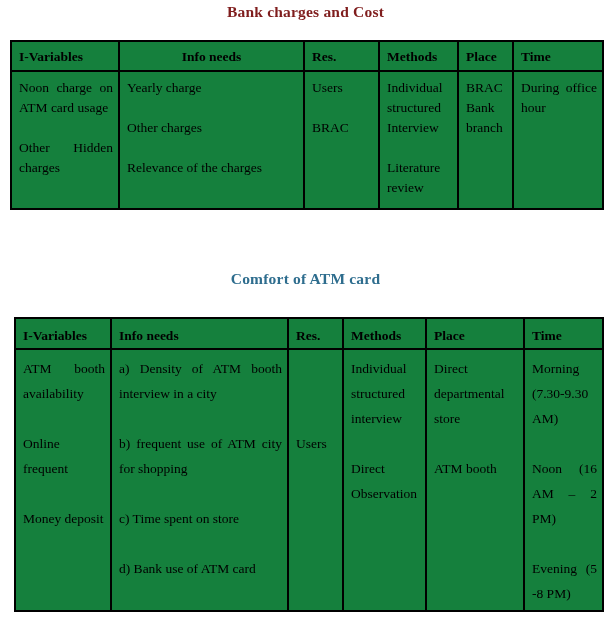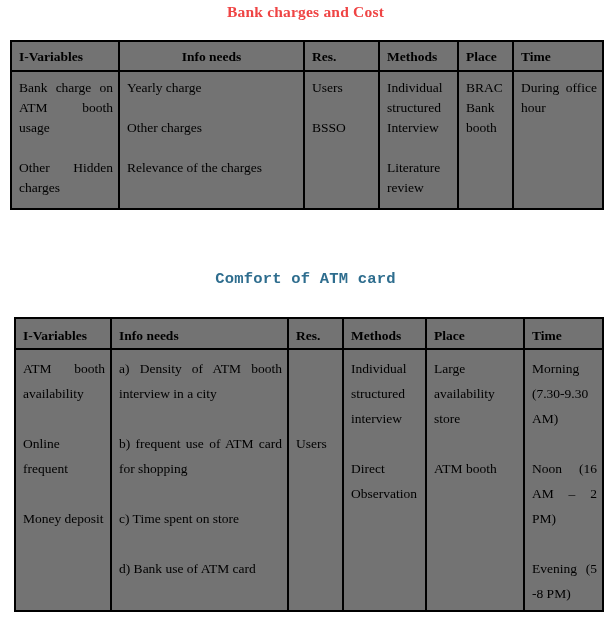--- a/index.html
+++ b/index.html
@@ -31,21 +31,21 @@
     color: #2e6d8e;
     letter-spacing: 0.2px;
   }
   #title-1 { top: 3px; }
   #title-2 { top: 270px; }
 
   table.doc-table {
     position: absolute;
     border-collapse: collapse;
     table-layout: fixed;
-    background: #737373;
+    background: #15803d;
   }
   table.t1 { left: 10px;  top: 40px;  width: 592px; }
   table.t2 { left: 14px;  top: 317px; width: 588px; }
 
   .doc-table th, .doc-table td {
     border: 2px solid #000000;
     vertical-align: top;
     font-size: 13.5px;
     overflow: hidden;
   }
@@ -67,21 +67,21 @@
   .t2 td { line-height: 25px; height: 254px; }
 
   .para { min-height: 1em; }
   .para.blank { white-space: pre; }
 </style>
 </head>
 <body>
 
 <div class="page">
 
-  <h2 class="table-title" id="title-1" style="color: #ef4444;">Bank charges and Cost</h2>
+  <h2 class="table-title" id="title-1" style="color: #7f1d1d;">Bank charges and Cost</h2>
 
   <table class="doc-table t1">
     <colgroup>
       <col style="width:108px">
       <col style="width:185px">
       <col style="width:75px">
       <col style="width:79px">
       <col style="width:55px">
       <col style="width:90px">
     </colgroup>
@@ -91,52 +91,52 @@
         <th class="center">Info needs</th>
         <th>Res.</th>
         <th>Methods</th>
         <th>Place</th>
         <th>Time</th>
       </tr>
     </thead>
     <tbody>
       <tr>
         <td>
-            <div class="para">Bank charge on ATM booth usage</div>
+            <div class="para">Noon charge on ATM card usage</div>
             <div class="para blank">&nbsp;</div>
             <div class="para">Other Hidden charges</div>
           </td>
         <td>
             <div class="para">Yearly charge</div>
             <div class="para blank">&nbsp;</div>
             <div class="para">Other charges</div>
             <div class="para blank">&nbsp;</div>
             <div class="para">Relevance of the charges</div>
           </td>
         <td>
             <div class="para">Users</div>
             <div class="para blank">&nbsp;</div>
-            <div class="para">BSSO</div>
+            <div class="para">BRAC</div>
           </td>
         <td>
             <div class="para">Individual structured Interview</div>
             <div class="para blank">&nbsp;</div>
             <div class="para">Literature review</div>
           </td>
         <td>
-            <div class="para">BRAC Bank booth</div>
+            <div class="para">BRAC Bank branch</div>
           </td>
         <td>
             <div class="para">During office hour</div>
           </td>
       </tr>
     </tbody>
   </table>
 
-  <h2 class="table-title" id="title-2" style="color: rgb(46, 109, 142); font-family: Liberation Mono, monospace;">Comfort of ATM card</h2>
+  <h2 class="table-title" id="title-2" style="color: rgb(46, 109, 142);">Comfort of ATM card</h2>
 
   <table class="doc-table t2">
     <colgroup>
       <col style="width:96px">
       <col style="width:177px">
       <col style="width:55px">
       <col style="width:83px">
       <col style="width:98px">
       <col style="width:79px">
     </colgroup>
@@ -155,39 +155,39 @@
         <td>
             <div class="para">ATM booth availability</div>
             <div class="para blank">&nbsp;</div>
             <div class="para">Online frequent</div>
             <div class="para blank">&nbsp;</div>
             <div class="para">Money deposit</div>
           </td>
         <td>
             <div class="para">a) Density of ATM booth interview in a city</div>
             <div class="para blank">&nbsp;</div>
-            <div class="para">b) frequent use of ATM card for shopping</div>
+            <div class="para">b) frequent use of ATM city for shopping</div>
             <div class="para blank">&nbsp;</div>
             <div class="para">c) Time spent on store</div>
             <div class="para blank">&nbsp;</div>
             <div class="para">d) Bank use of ATM card</div>
           </td>
         <td>
             <div class="para blank">&nbsp;</div>
             <div class="para blank">&nbsp;</div>
             <div class="para blank">&nbsp;</div>
             <div class="para">Users</div>
           </td>
         <td>
             <div class="para">Individual structured interview</div>
             <div class="para blank">&nbsp;</div>
             <div class="para">Direct Observation</div>
           </td>
         <td>
-            <div class="para">Large availability store</div>
+            <div class="para">Direct departmental store</div>
             <div class="para blank">&nbsp;</div>
             <div class="para">ATM booth</div>
           </td>
         <td>
             <div class="para">Morning (7.30-9.30 AM)</div>
             <div class="para blank">&nbsp;</div>
             <div class="para">Noon (16 AM – 2 PM)</div>
             <div class="para blank">&nbsp;</div>
             <div class="para">Evening (5 -8 PM)</div>
           </td>

